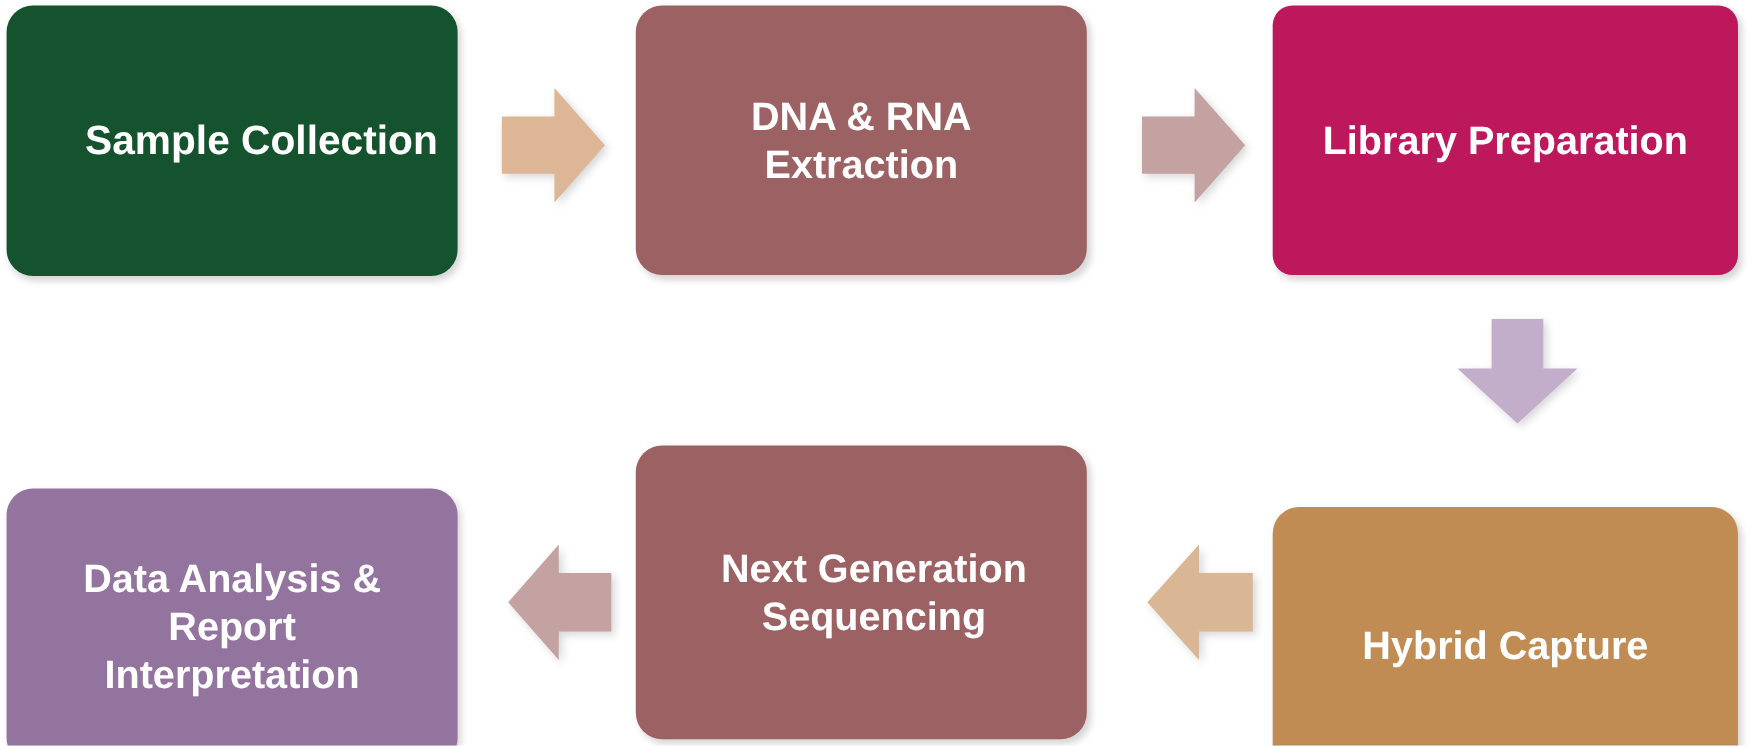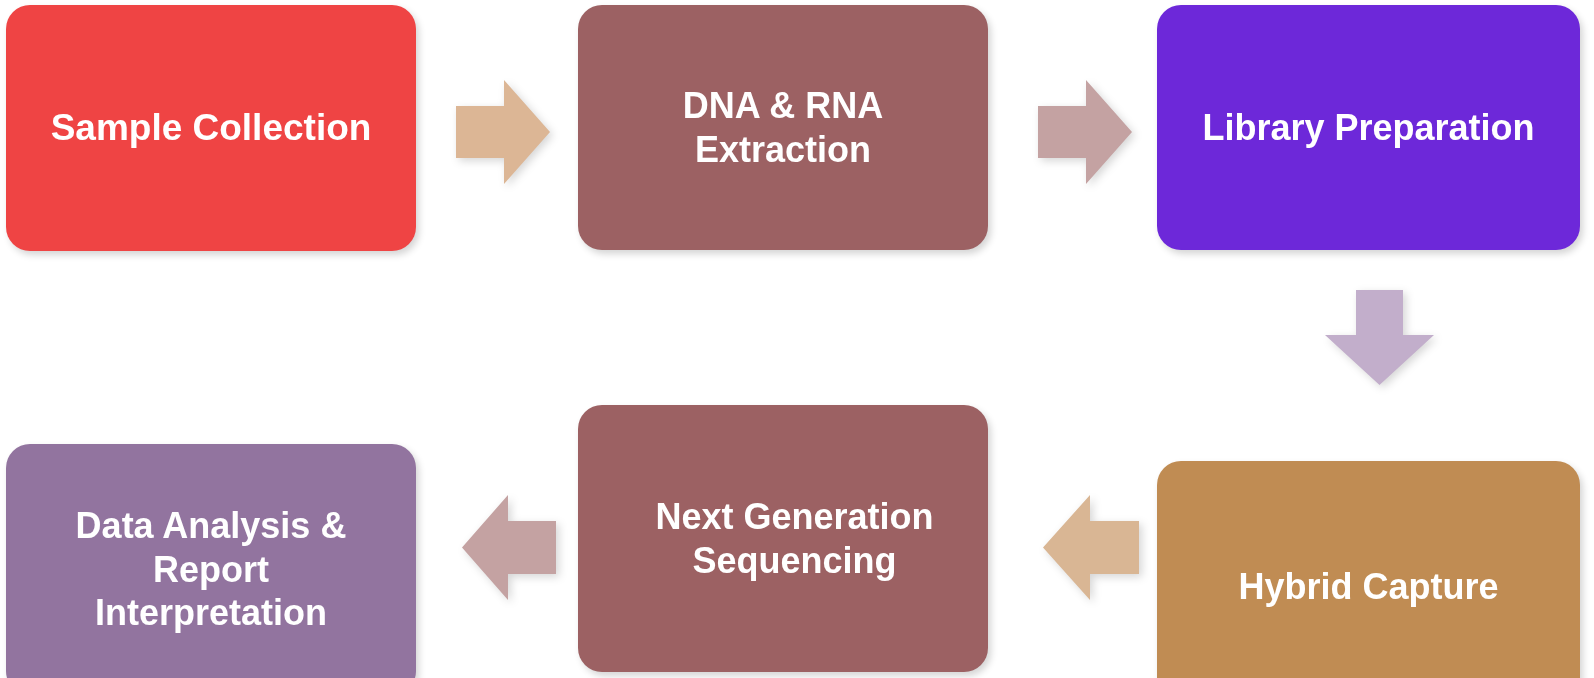--- a/index.html
+++ b/index.html
@@ -81,42 +81,42 @@
   #arrow-2 { left: 1038px; top: 80px;  width: 94px;  height: 104px; }
   #arrow-3 { left: 1325px; top: 290px; width: 109px; height: 95px; }
   #arrow-4 { left: 1043px; top: 495px; width: 96px;  height: 105px; }
   #arrow-5 { left: 462px;  top: 495px; width: 94px;  height: 105px; }
 </style>
 </head>
 <body>
 
 <div id="canvas" style="background-color: rgb(255, 255, 255);">
 
-  <div class="node" id="node-sample-collection" style="background-color: #ef4444; color: rgb(255, 255, 255);">
+  <div class="node" id="node-sample-collection" style="background-color: #14532d; color: rgb(255, 255, 255); text-align: right;">
     <span class="label">Sample Collection</span>
   </div>
 
   <div class="arrow" id="arrow-1">
     <svg viewBox="0 0 94 104" preserveAspectRatio="none">
       <polygon points="0,26 48,26 48,0 94,52 48,104 48,78 0,78" fill="#dcb695"></polygon>
     </svg>
   </div>
 
   <div class="node" id="node-dna-rna-extraction" style="background-color: rgb(156, 97, 99); color: rgb(255, 255, 255);">
     <span class="label">DNA &amp; RNA
 Extraction</span>
   </div>
 
   <div class="arrow" id="arrow-2">
     <svg viewBox="0 0 94 104" preserveAspectRatio="none">
       <polygon points="0,26 48,26 48,0 94,52 48,104 48,78 0,78" fill="#c4a2a2"></polygon>
     </svg>
   </div>
 
-  <div class="node" id="node-library-preparation" style="background-color: #6d28d9; color: rgb(255, 255, 255);">
+  <div class="node" id="node-library-preparation" style="background-color: #be185d; color: rgb(255, 255, 255); border-radius: 18px;">
     <span class="label">Library Preparation</span>
   </div>
 
   <div class="arrow" id="arrow-3">
     <svg viewBox="0 0 109 95" preserveAspectRatio="none">
       <polygon points="31,0 78,0 78,45 109,45 54.5,95 0,45 31,45" fill="#c2aecb"></polygon>
     </svg>
   </div>
 
   <div class="node" id="node-data-analysis" style="background-color: rgb(146, 116, 159); color: rgb(255, 255, 255);">

